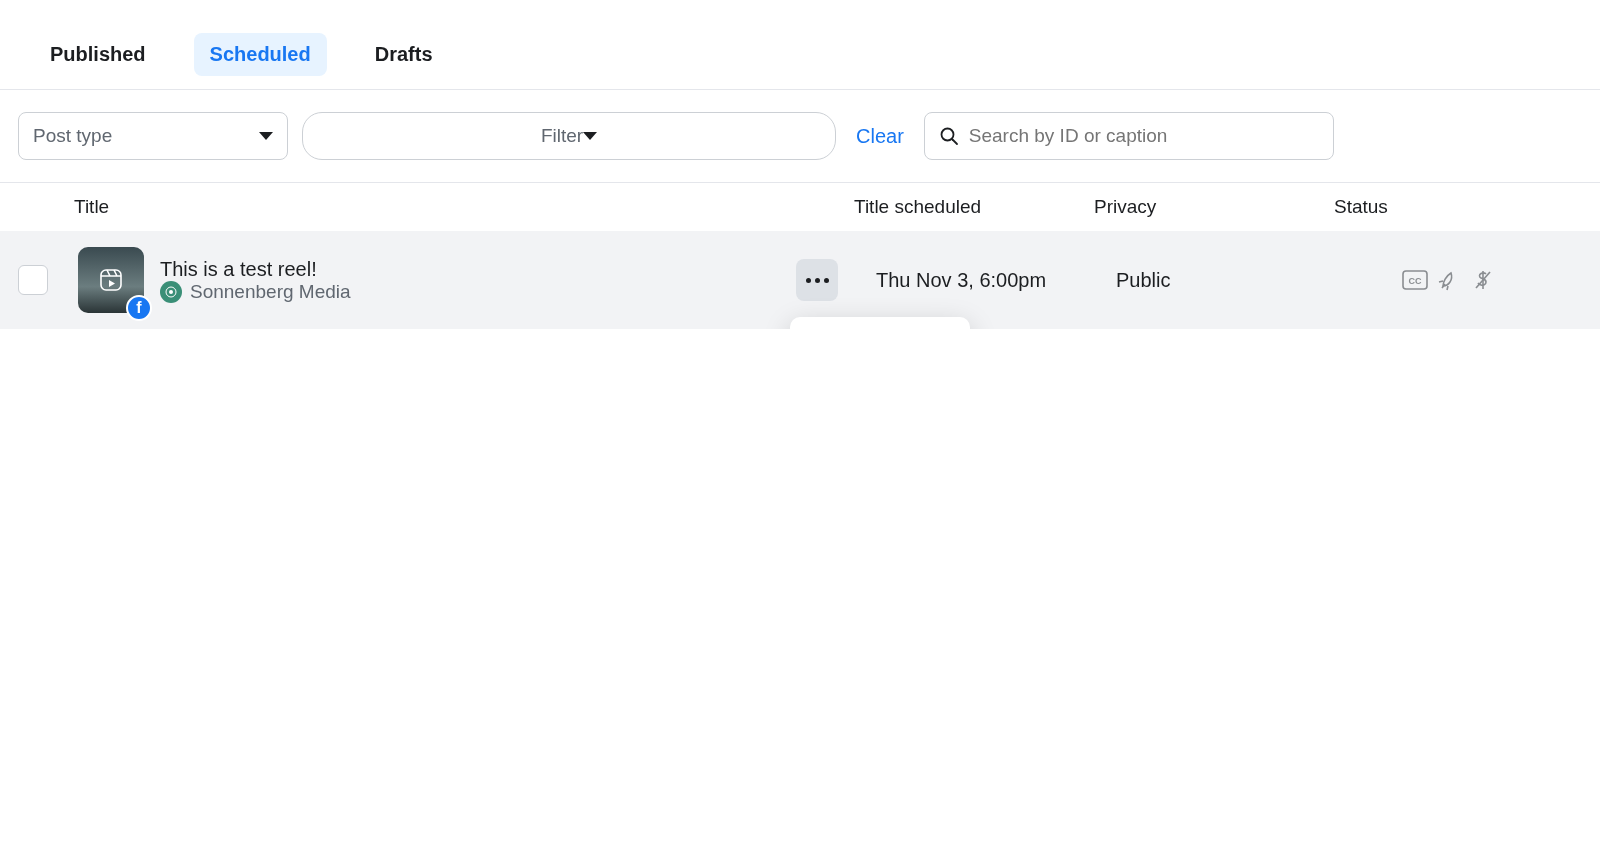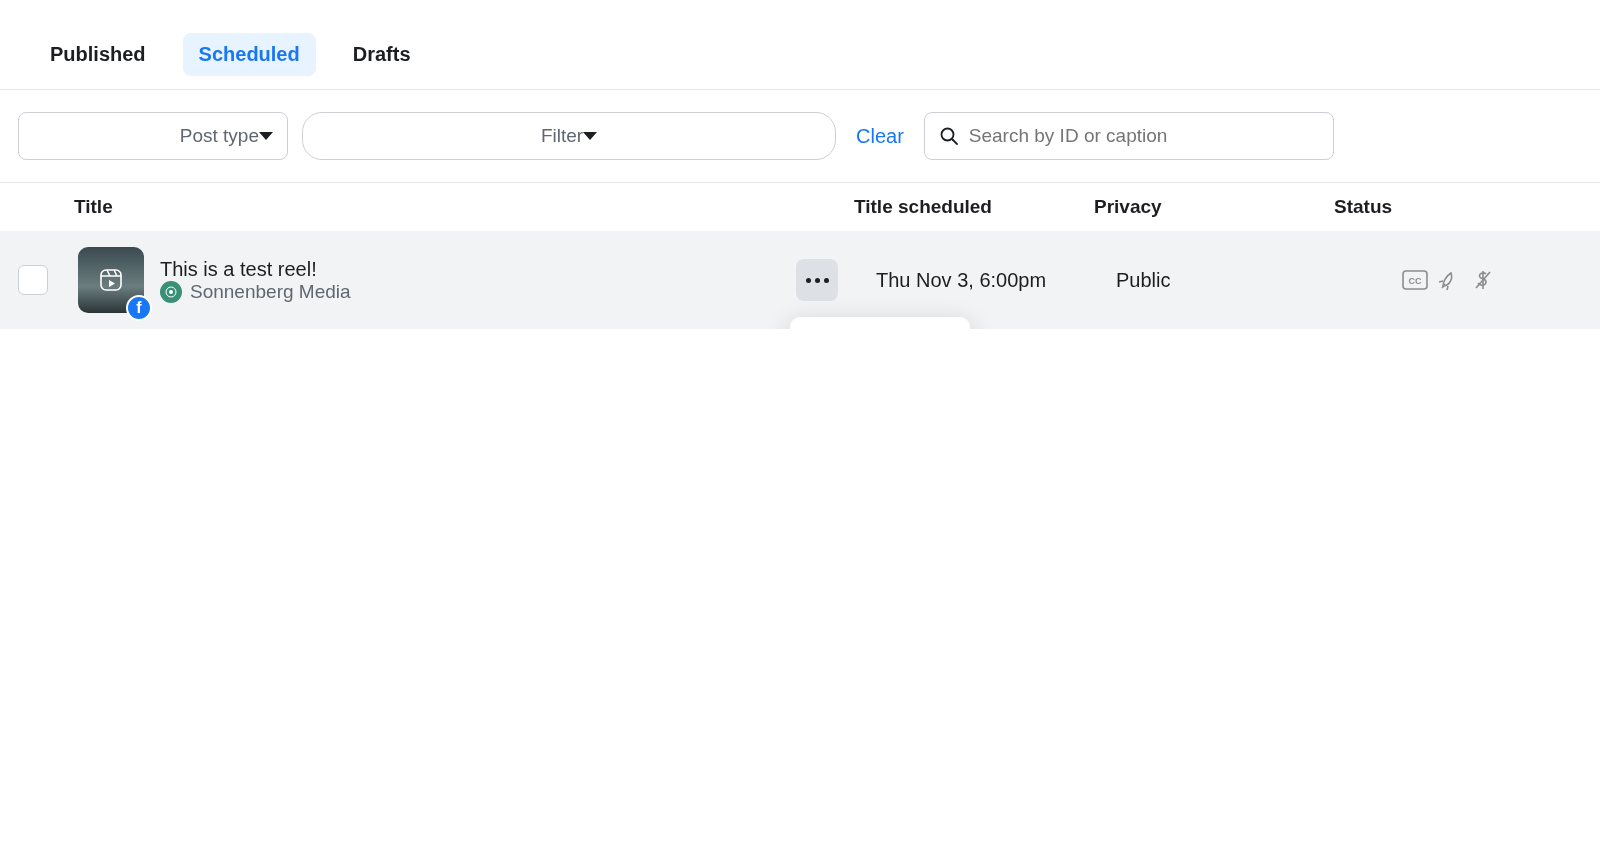--- a/index.html
+++ b/index.html
@@ -5,21 +5,21 @@
   * { box-sizing: border-box; margin: 0; padding: 0; }
   body {
     font-family: -apple-system, BlinkMacSystemFont, "Segoe UI", Helvetica, Arial, sans-serif;
     background: #fff;
     color: #1c1e21;
     width: 1600px;
     font-size: 19px;
   }
   .tabs {
     display: flex;
-    gap: 21px;
+    gap: 32px;
     padding: 20px 18px 0 34px;
     border-bottom: 1px solid #e4e6eb;
     align-items: center;
     height: 90px;
   }
   .tab {
     padding: 10px 16px;
     border-radius: 8px;
     font-weight: 600;
     font-size: 20px;
@@ -40,21 +40,21 @@
     border: 1px solid #ccd0d5;
     border-radius: 8px;
     height: 48px;
     display: flex;
     align-items: center;
     padding: 0 14px;
     font-size: 19px;
     color: #606770;
     background: #fff;
   }
-  .select-box { width: 270px; justify-content: flex-end; }
+  .select-box { width: 270px; justify-content: space-between; }
   .filter-box { width: 534px; justify-content: center; border-radius: 20px; }
   .search-box { width: 410px; gap: 10px; }
   .search-box input {
     border: none;
     outline: none;
     font-size: 19px;
     color: #a21caf;
     flex: 1;
     background: transparent;
   }
@@ -69,21 +69,21 @@
     border-left: 7px solid transparent;
     border-right: 7px solid transparent;
     border-top: 8px solid #1c1e21;
   }
   .search-icon svg { display:block; }
   .table-header {
     display: flex;
     align-items: center;
     height: 48px;
     padding: 0 22px 0 74px;
-    font-weight: 700;
+    font-weight: 400;
     font-size: 19px;
   }
   .col-title   { flex: 0 0 780px; }
   .col-date    { flex: 0 0 240px; }
   .col-privacy { flex: 0 0 240px; }
   .col-status  { flex: 0 0 140px; text-align: left; }
   .row {
     display: flex;
     align-items: center;
     background: #f2f3f5;

